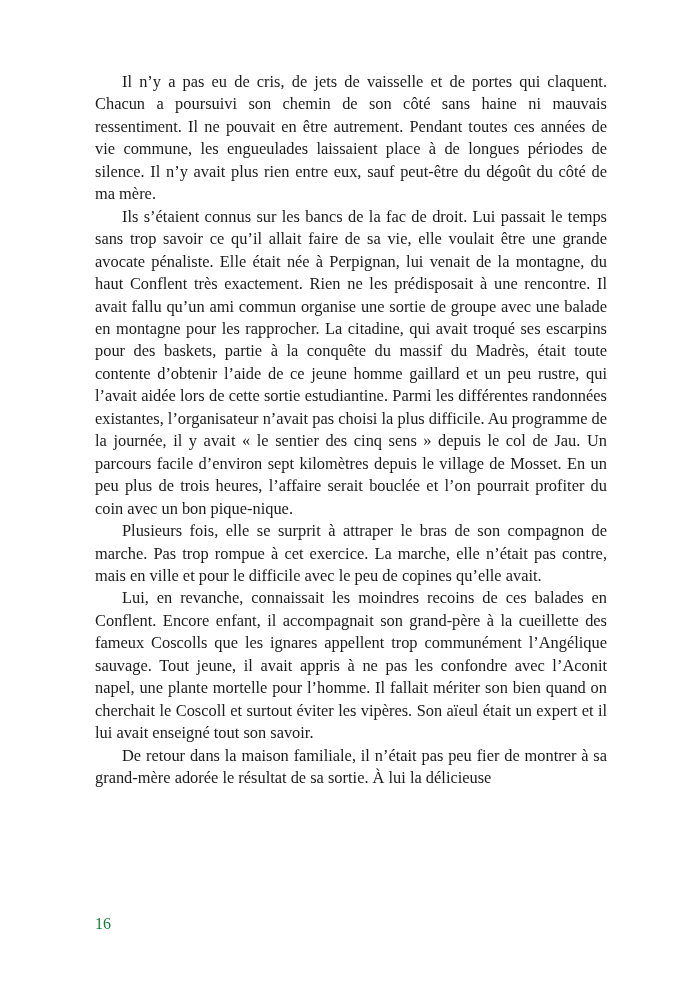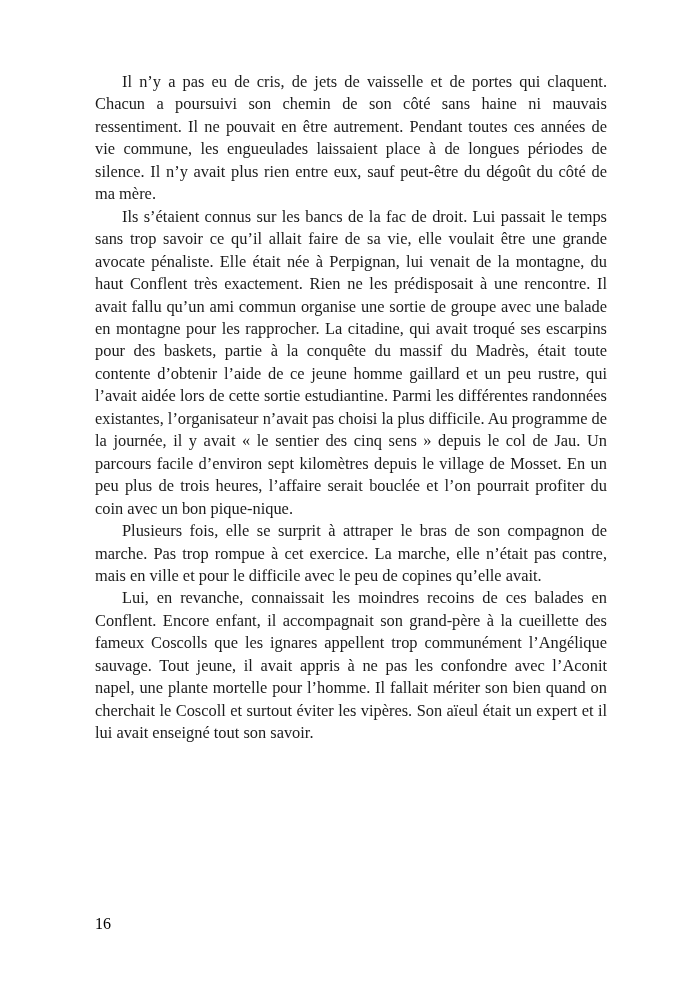--- a/index.html
+++ b/index.html
@@ -35,27 +35,28 @@
     margin: 0;
     padding: 0;
     text-indent: 27px;
   }
   .page-number {
     position: absolute;
     left: 95px;
     top: 914px;
     font-size: 16px;
     line-height: 20px;
-    color: #000000;
+    color: #15803d;
   }
 </style>
 </head>
 <body>
 
 <div class="page">
   <div class="text-block">
       <p>Il n’y a pas eu de cris, de jets de vaisselle et de portes qui claquent. Chacun a poursuivi son chemin de son côté sans haine ni mauvais ressentiment. Il ne pouvait en être autrement. Pendant toutes ces années de vie commune, les engueulades laissaient place à de longues périodes de silence. Il n’y avait plus rien entre eux, sauf peut-être du dégoût du côté de ma mère.</p>
       <p>Ils s’étaient connus sur les bancs de la fac de droit. Lui passait le temps sans trop savoir ce qu’il allait faire de sa vie, elle voulait être une grande avocate pénaliste. Elle était née à Perpignan, lui venait de la montagne, du haut Conflent très exactement. Rien ne les prédisposait à une rencontre. Il avait fallu qu’un ami commun organise une sortie de groupe avec une balade en montagne pour les rapprocher. La citadine, qui avait troqué ses escarpins pour des baskets, partie à la conquête du massif du Madrès, était toute contente d’obtenir l’aide de ce jeune homme gaillard et un peu rustre, qui l’avait aidée lors de cette sortie estudiantine. Parmi les différentes randonnées existantes, l’organisateur n’avait pas choisi la plus difficile. Au programme de la journée, il y avait « le sentier des cinq sens » depuis le col de Jau. Un parcours facile d’environ sept kilomètres depuis le village de Mosset. En un peu plus de trois heures, l’affaire serait bouclée et l’on pourrait profiter du coin avec un bon pique-nique.</p>
       <p>Plusieurs fois, elle se surprit à attraper le bras de son compagnon de marche. Pas trop rompue à cet exercice. La marche, elle n’était pas contre, mais en ville et pour le difficile avec le peu de copines qu’elle avait.</p>
       <p>Lui, en revanche, connaissait les moindres recoins de ces balades en Conflent. Encore enfant, il accompagnait son grand-père à la cueillette des fameux Coscolls que les ignares appellent trop communément l’Angélique sauvage. Tout jeune, il avait appris à ne pas les confondre avec l’Aconit napel, une plante mortelle pour l’homme. Il fallait mériter son bien quand on cherchait le Coscoll et surtout éviter les vipères. Son aïeul était un expert et il lui avait enseigné tout son savoir.</p>
+      <p>De retour dans la maison familiale, il n’était pas peu fier de montrer à sa grand-mère adorée le résultat de sa sortie. À lui la délicieuse</p>
     </div>
   <div class="page-number">16</div>
 </div>
 
 </body></html>

